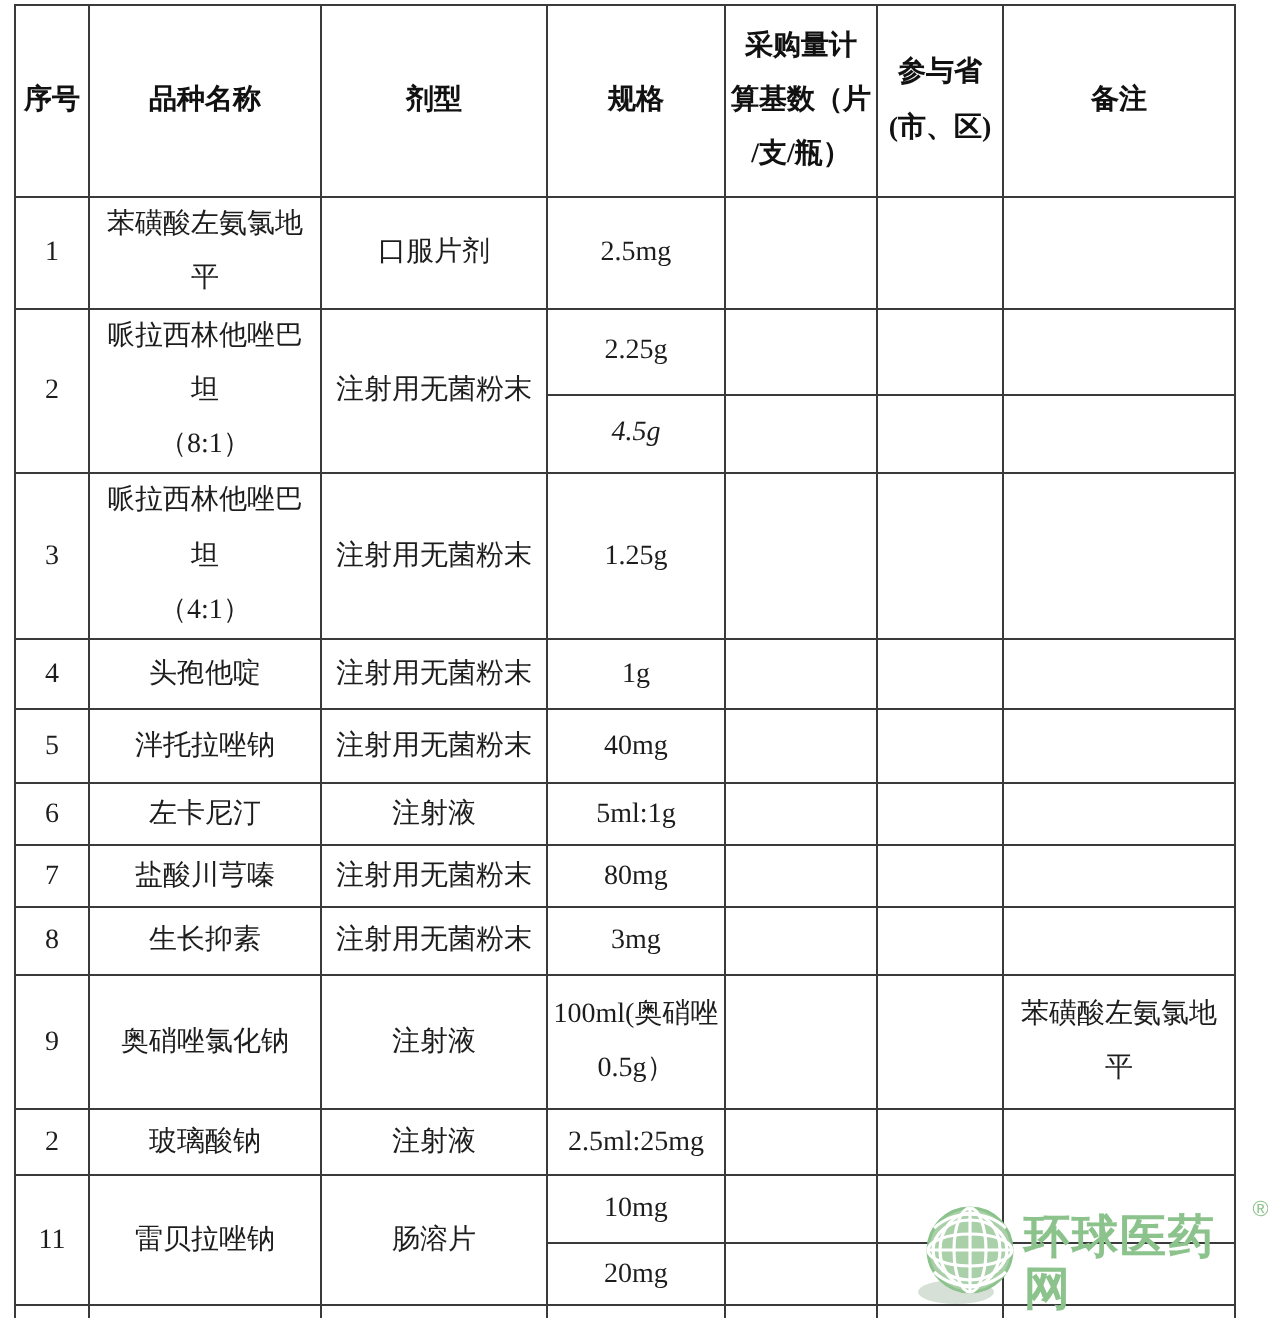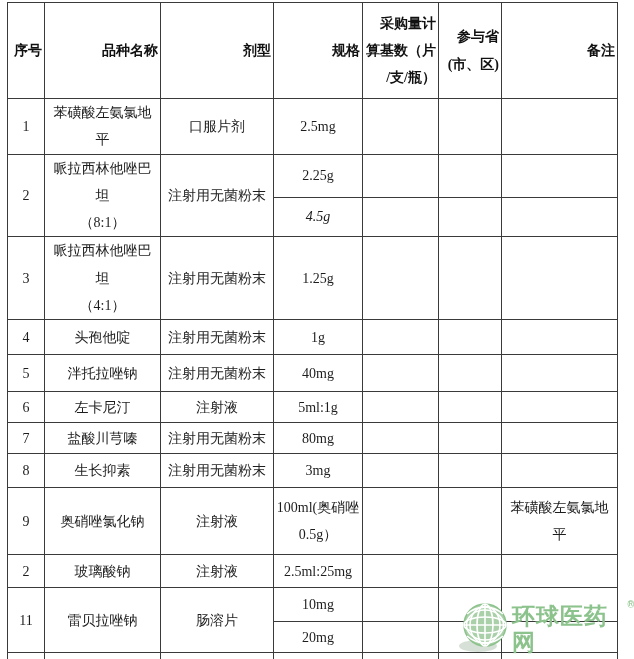--- a/index.html
+++ b/index.html
@@ -13,21 +13,21 @@
   }
   table.doc th,table.doc td{
     border:1px solid #3a3a3a;
     text-align:center;vertical-align:middle;
     padding:0 2px;overflow:hidden;
     font-size:14px;color:#1d1d1d;
     line-height:1.95;
     white-space:pre-line;
     font-weight:normal;
   }
-  table.doc th{font-weight:bold;color:#111;text-align:right;}
+  table.doc th{font-weight:bold;color:#111;}
   
   tr.h-head{height:96px;}
   tr.h-r1{height:38px;}
   tr.h-r2a{height:42px;}
   tr.h-r2b{height:39px;font-style:italic;}
   tr.h-r3{height:66px;}
   tr.h-r4{height:35px;}
   tr.h-r5{height:37px;}
   tr.h-r6{height:31px;}
   tr.h-r7{height:31px;}
@@ -35,21 +35,21 @@
   tr.h-r9{height:67px;}
   tr.h-r10{height:33px;}
   tr.h-r11a{height:34px;}
   tr.h-r11b{height:31px;}
   tr.h-r12{height:35px;}
 
   
   .watermark{
     position:absolute;left:458px;top:598px;width:176px;height:58px;
     display:flex;align-items:flex-start;pointer-events:none;
-    font-family:Liberation Mono, monospace;
+    font-family:Liberation Sans, sans-serif;
   }
   .wm-globe{width:52px;height:52px;margin-top:4px;flex:0 0 auto;}
   .wm-textcol{margin-left:2px;}
   .wm-title-line{display:flex;align-items:flex-start;}
   .wm-title{
     font-size:23px;font-weight:bold;letter-spacing:1px;line-height:26px;
     margin-top:7px;
   }
   .wm-reg{font-size:11px;line-height:11px;margin-top:2px;margin-left:1px;}
   .wm-url{

